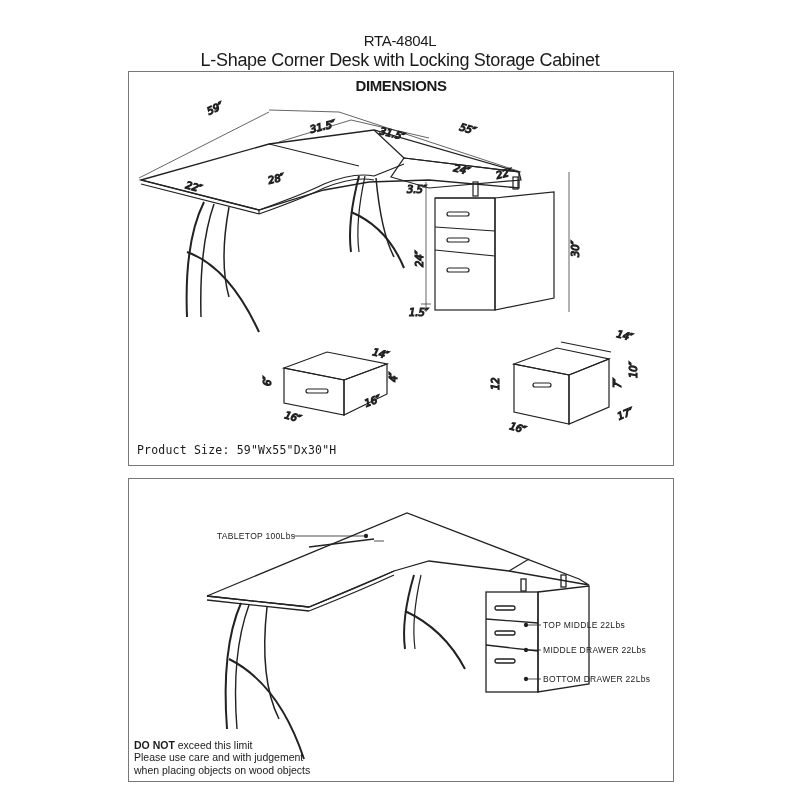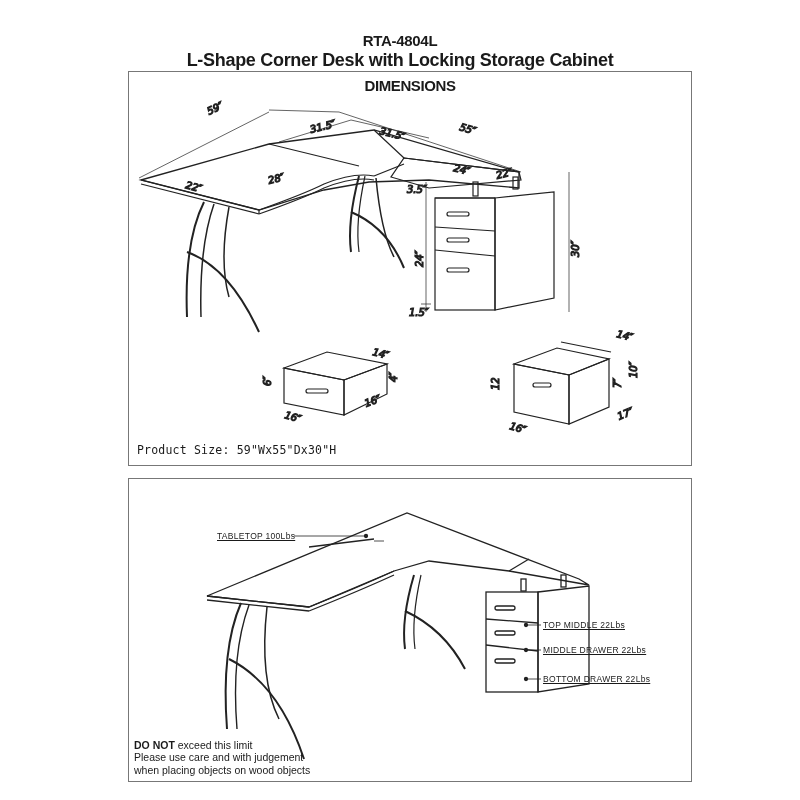--- a/index.html
+++ b/index.html
@@ -1,28 +1,28 @@
 <!DOCTYPE html>
 <html><head>
 <meta charset="utf-8">
 <style>
   html, body { margin:0; padding:0; background:#ffffff; }
   body { width:800px; height:800px; position:relative; overflow:hidden; font-family:"Liberation Sans", sans-serif; color:#1a1a1a; }
-  .title { position:absolute; left:0; width:800px; text-align:center; font-weight:bold; font-family:"Liberation Sans", sans-serif; }
+  .title { position:absolute; left:0; width:800px; text-align:center; font-weight:normal; font-family:"Liberation Sans", sans-serif; }
   .t1 { top:32px; font-size:15px; letter-spacing:-0.3px; }
   .t2 { top:50px; font-size:18px; letter-spacing:-0.3px; }
-  .panel { position:absolute; border:1.5px solid #777; background:#fff;padding-left:18px; }
+  .panel { position:absolute; border:1.5px solid #777; background:#fff; }
   .p1 { left:128px; top:71px; width:544px; height:393px; }
   .p2 { left:128px; top:478px; width:544px; height:302px; }
   .ptitle { position:absolute; left:0; width:100%; text-align:center; font-weight:bold; font-size:15px; letter-spacing:-0.4px; }
   .p1 .ptitle { top:5px; }
   .p2 .ptitle { top:8px; font-size:16px; }
   svg { position:absolute; left:0; top:0; }
   .size { position:absolute; left:8px; bottom:8px; font-family:"DejaVu Sans Mono", monospace; font-size:11.5px; letter-spacing:0.2px; }
-  .label { position:absolute; font-size:8.5px; letter-spacing:0.3px; white-space:nowrap;text-decoration:underline; }
+  .label { position:absolute; font-size:8.5px; letter-spacing:0.3px; white-space:nowrap; }
   .note { position:absolute; left:5px; bottom:5px; font-size:10.5px; line-height:12.5px;margin-top:8px; }
   .note b { font-weight:bold; }
   .dim { font-family:"DejaVu Sans", sans-serif; font-size:10px; fill:#333; font-style:italic; }
 </style>
 </head>
 <body>
 
 <div class="title t1">RTA-4804L</div>
 <div class="title t2">L-Shape Corner Desk with Locking Storage Cabinet</div>
 

